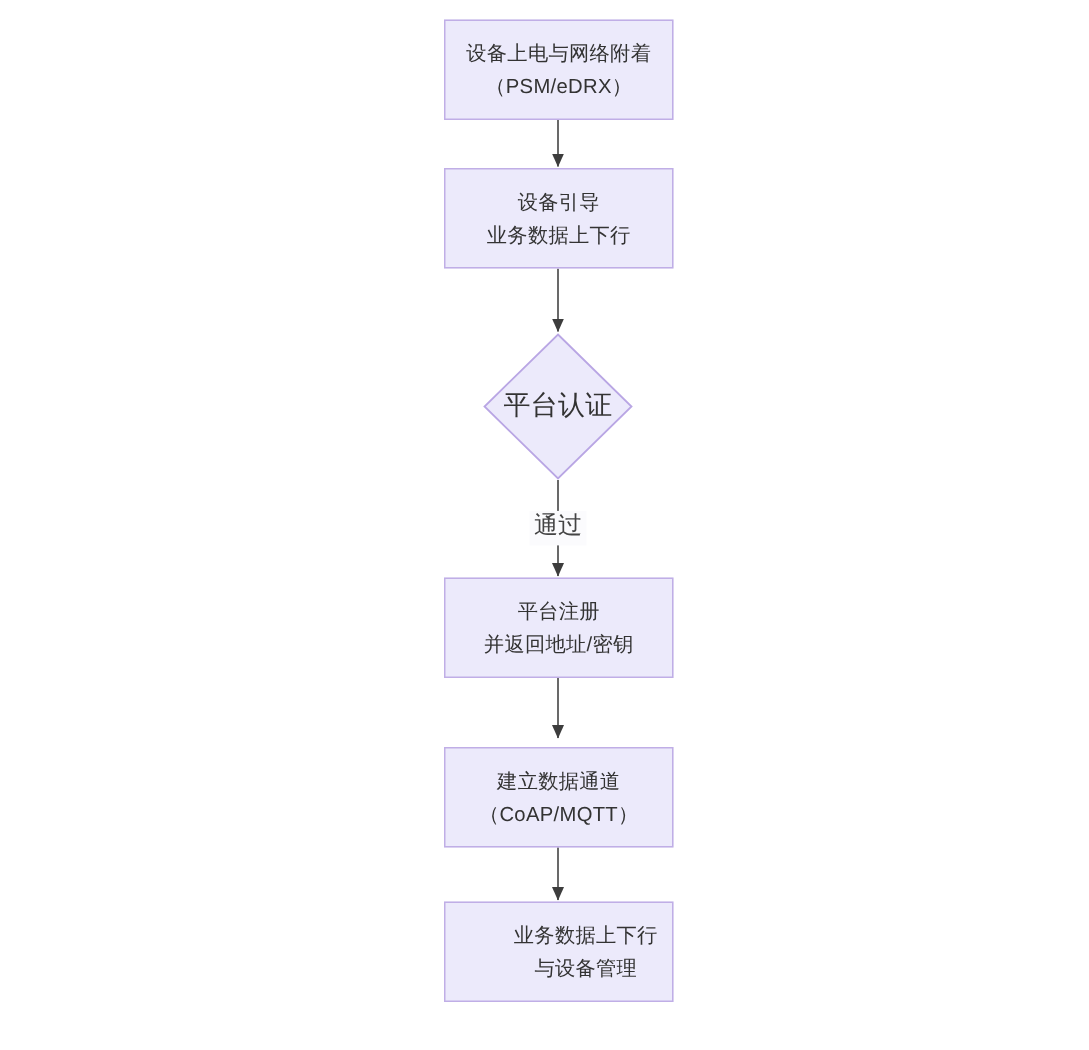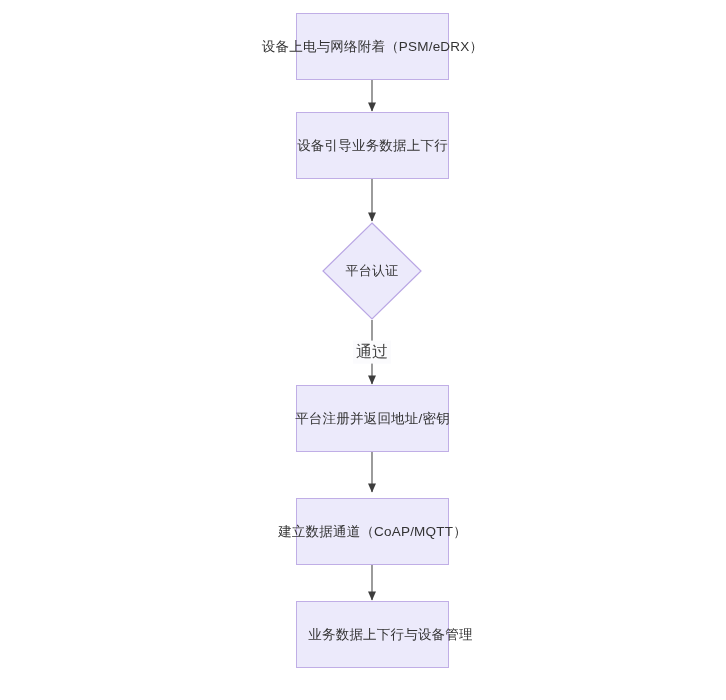--- a/index.html
+++ b/index.html
@@ -22,21 +22,21 @@
     left: 0;
     top: 0;
     width: 726px;
     height: 700px;
     pointer-events: none;
   }
   .node {
     position: absolute;
     box-sizing: border-box;
     display: flex;
-    flex-direction: row;
+    flex-direction: column;
     align-items: center;
     justify-content: center;
     text-align: center;
     color: #333333;
     font-size: 13.5px;
     line-height: 1.62;
     letter-spacing: 0.2px;
   }
   .node-rect {
     width: 153px;
@@ -54,21 +54,21 @@
     top: 0;
     width: 100px;
     height: 98px;
   }
   .diamond-label {
     position: relative;
     z-index: 2;
     width: 100%;
     text-align: center;
     color: #333333;
-    font-size: 13px;
+    font-size: 18px;
     line-height: 1.62;
   }
   .node-line {
     display: block;
     white-space: nowrap;
   }
   .edge-label {
     position: absolute;
     transform: translate(-50%, -50%);
     background: #fbfbfd;

